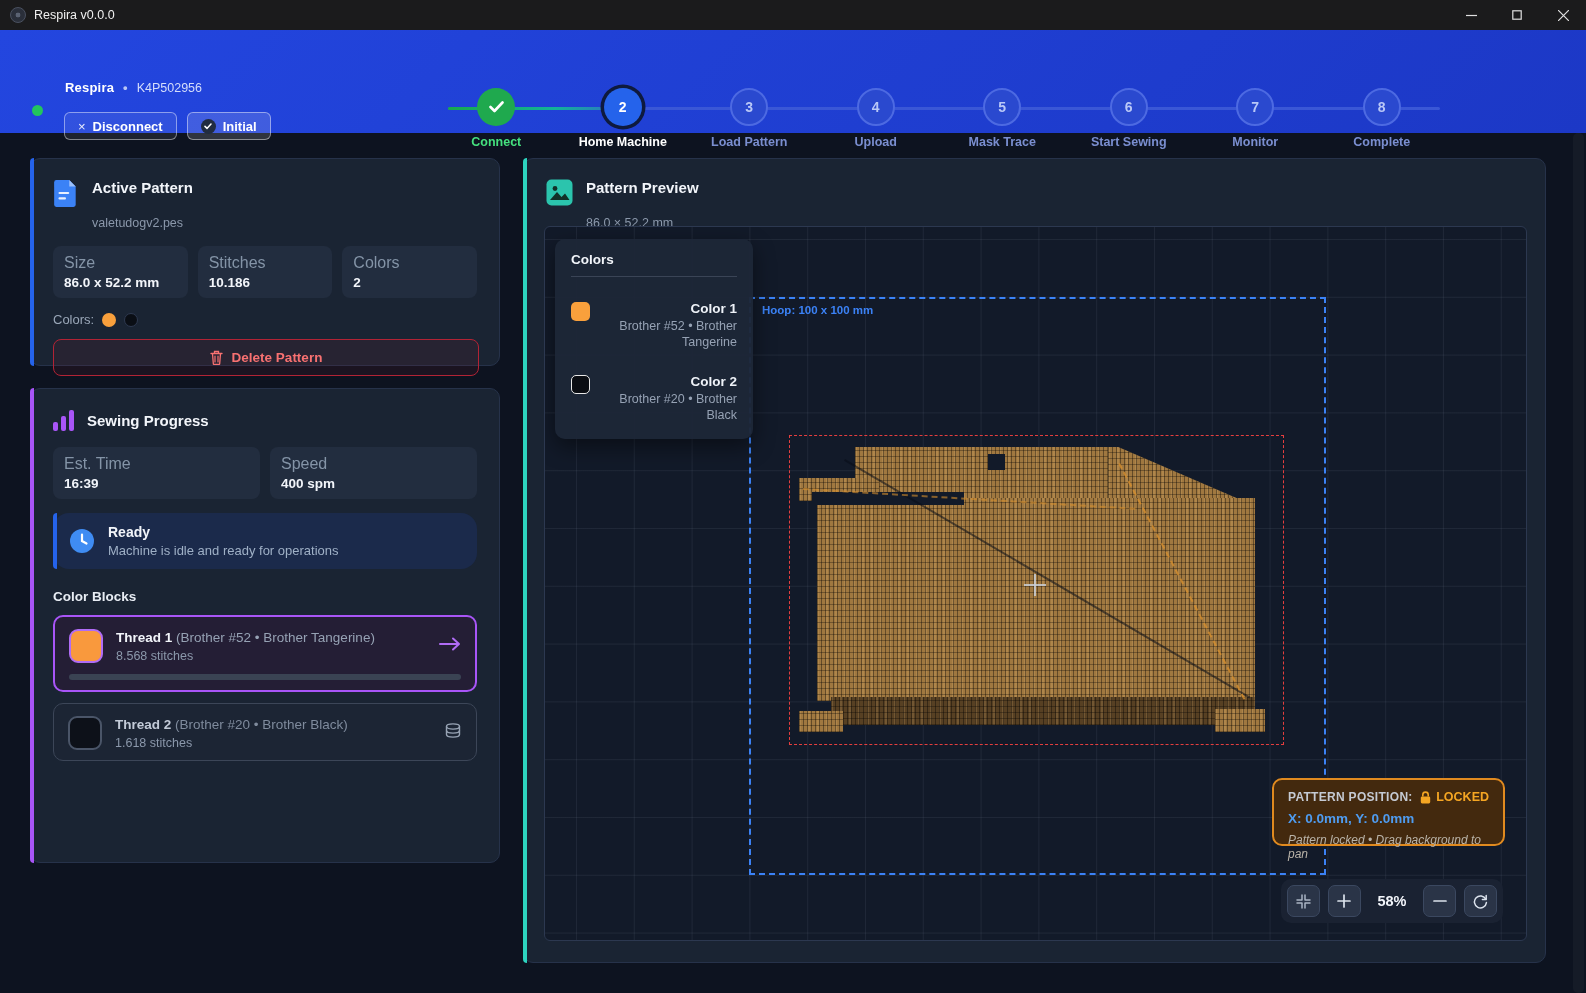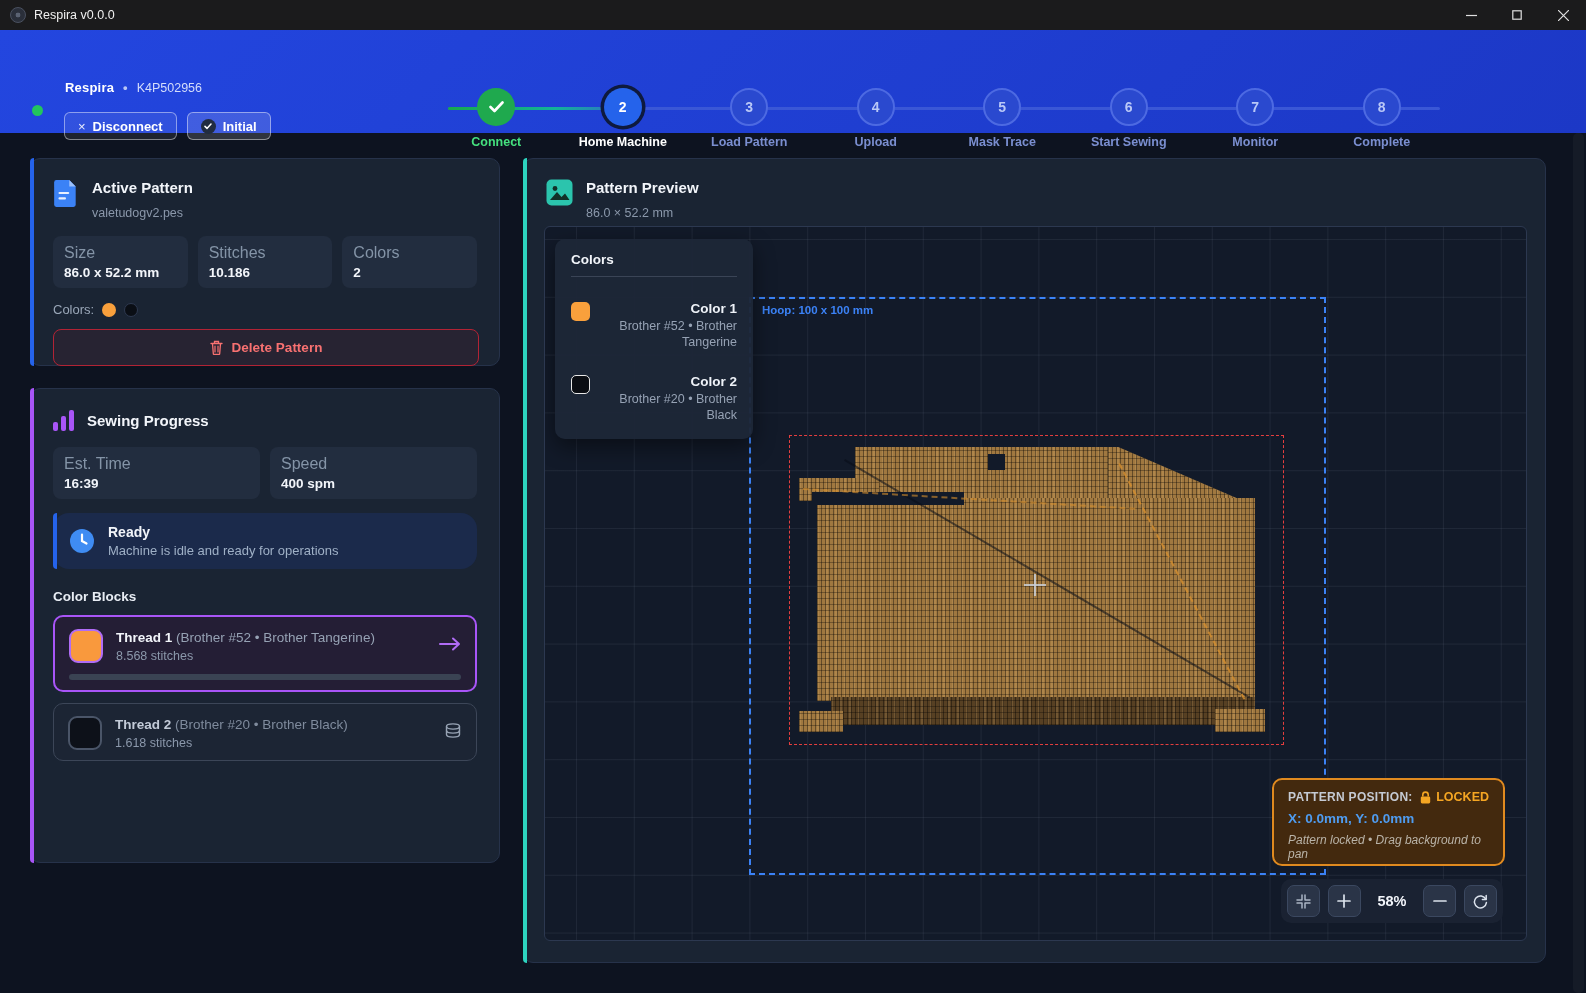--- a/index.html
+++ b/index.html
@@ -52,21 +52,21 @@
   .step.done .step-label { color:#45e07e; }
   .step.active .step-label { color:#ffffff; }
   .step.upcoming .step-label { color:#8da4ef; font-weight:bold; opacity:.85; }
 
   
   .card { position:absolute; background:#1a2433; border:1px solid #26324a; border-radius:10px; }
   .card-accent { position:absolute; left:-1px; top:-1px; bottom:-1px; width:4px;
     border-radius:10px 0 0 10px; }
   .card-head { display:flex; gap:13px; padding:20px 22px 0 22px; }
   .card-head .titles .t { font-size:15px; font-weight:bold; color:#f2f5fa; }
-  .card-head .titles .s { font-size:12.5px; color:#8b98ab; margin-top:10px; }
+  .card-head .titles .s { font-size:12.5px; color:#8b98ab; margin-top:20px; }
   .stat-row { display:flex; gap:10px; padding:16px 22px 0 22px; }
   .stat-box { flex:1; background:#222d3f; border-radius:8px; padding:8px 11px; }
   .stat-box .lbl { font-size:16px; color:#8494a7; }
   .stat-box .val { font-size:13.5px; font-weight:bold; color:#f2f5fa; margin-top:3px; }
 
   
   .card-pattern { left:30px; top:158px; width:470px; height:208px; }
   .colors-row { display:flex; align-items:center; gap:8px; padding:14px 22px 0 22px;
     font-size:13px; color:#9aa7b8; }
   .dot { width:14px; height:14px; border-radius:50%; }
@@ -134,21 +134,21 @@
       repeating-linear-gradient(90deg, rgba(255,205,130,.16) 0 2px, transparent 2px 9px);
     z-index:2; }
   .stitch.dark { background-color:#574023; }
   .cutout { position:absolute; background:#121a29; z-index:3; }
   .jump { position:absolute; transform-origin:0 0; z-index:4; height:0; }
   .crosshair-h { position:absolute; left:479px; top:357px; width:22px; height:2px;
     background:#c9ced6; opacity:.85; z-index:5; }
   .crosshair-v { position:absolute; left:489px; top:347px; width:2px; height:22px;
     background:#c9ced6; opacity:.85; z-index:5; }
 
-  .pos-overlay { position:absolute; left:727px; top:551px; width:233px; height:88px;
+  .pos-overlay { position:absolute; left:727px; top:551px; width:233px; height:68px;
     background:#43290e; border:2px solid #e08a1f; border-radius:10px; padding:10px 14px; z-index:7; }
   .pos-row1 { display:flex; align-items:center; justify-content:space-between; }
   .pos-label { font-size:12px; font-weight:bold; color:#c5cad3; letter-spacing:.3px; }
   .pos-lock { display:flex; align-items:center; gap:5px; font-size:12.5px; font-weight:bold; color:#f5a623; }
   .pos-coords { margin-top:7px; font-size:13.5px; font-weight:bold; color:#4f9cf0; }
   .pos-hint { margin-top:7px; font-size:12px; font-style:italic; color:#b9b3a8; }
 
   .zoom-toolbar { position:absolute; left:736px; top:652px; width:222px; height:44px;
     background:#1a2232; border-radius:10px; display:flex; align-items:center; gap:8px;
     padding:0 6px; z-index:7; }

